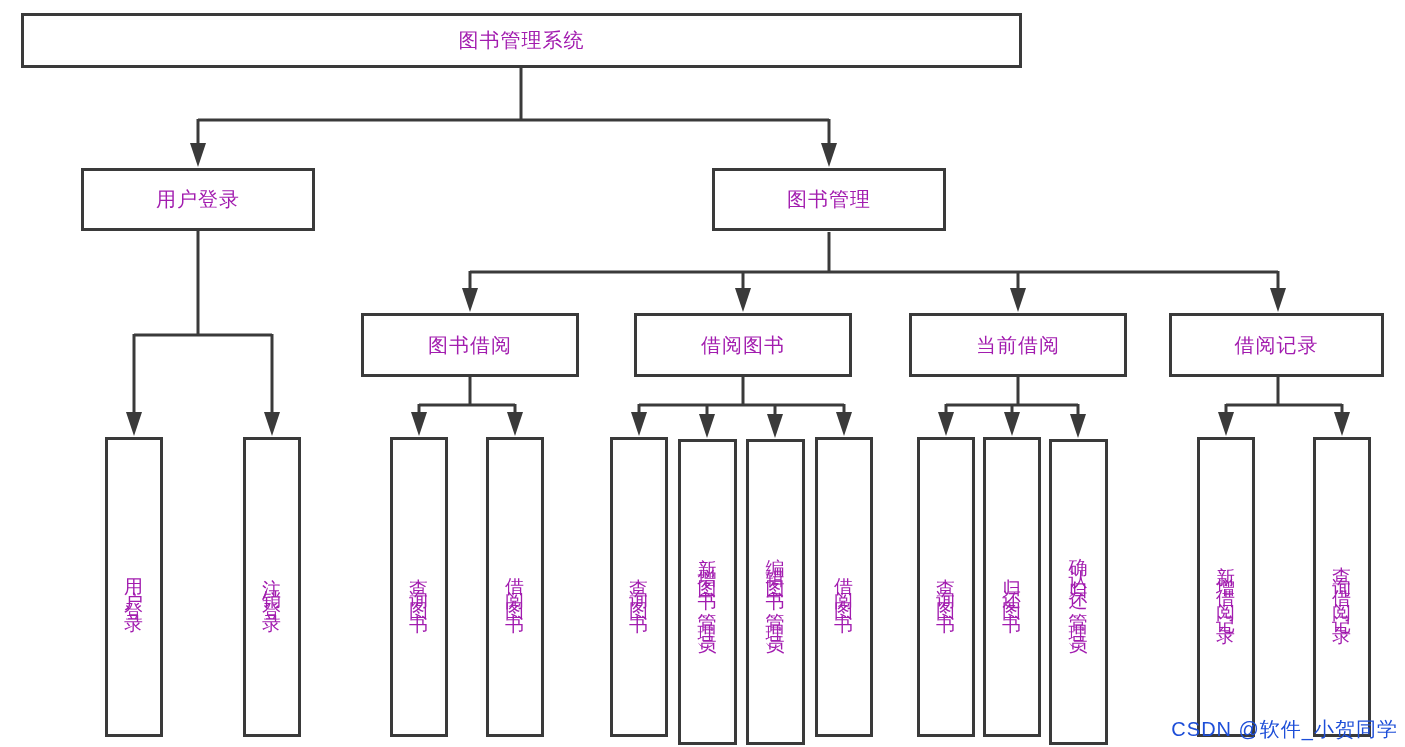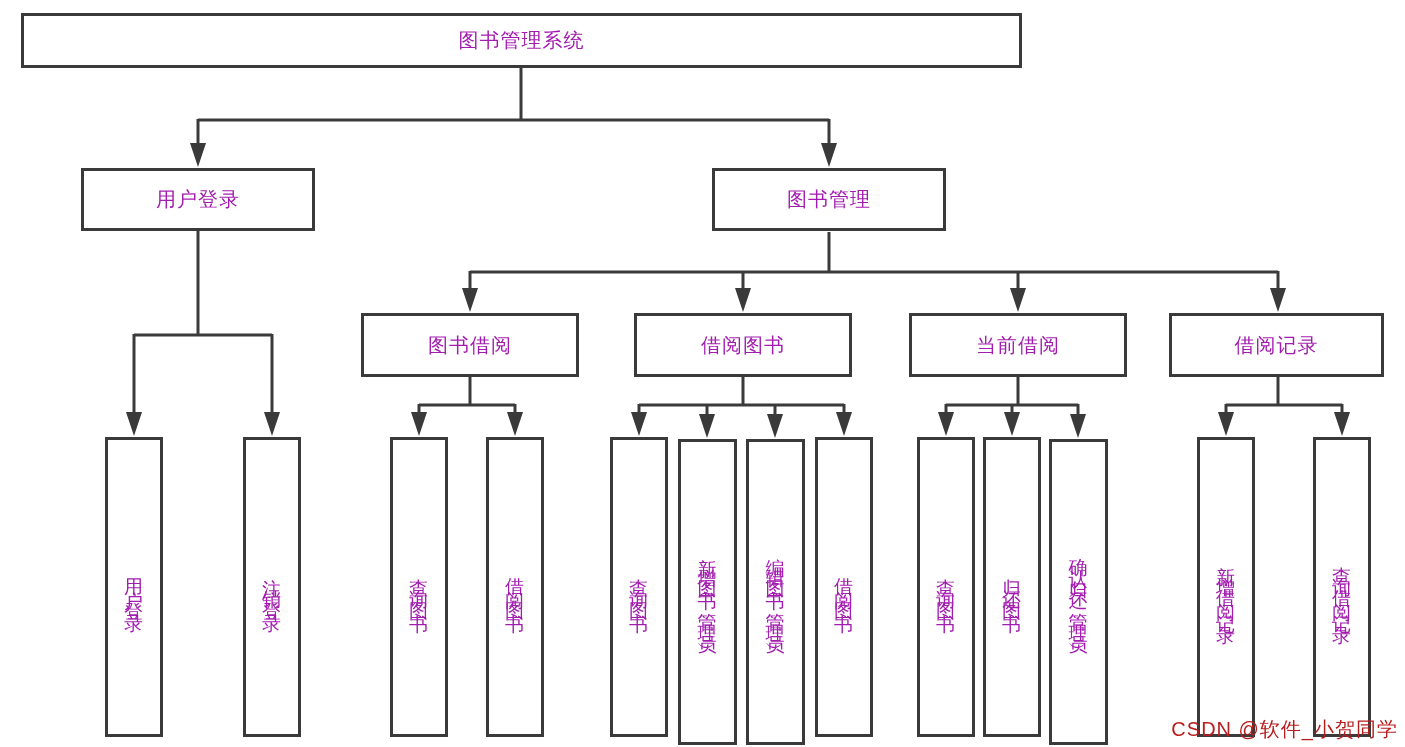--- a/index.html
+++ b/index.html
@@ -43,21 +43,21 @@
     white-space: nowrap;
   }
   .node-tall .vtext {
     letter-spacing: 11px;
   }
   #watermark {
     position: absolute;
     right: 7px;
     bottom: 4px;
     font-size: 20px;
-    color: #b91c1c;
+    color: #1d4ed8;
     letter-spacing: 1px;
     z-index: 3;
     white-space: nowrap;
   }
 </style>
 </head>
 <body>
 
 <div id="canvas">
 

